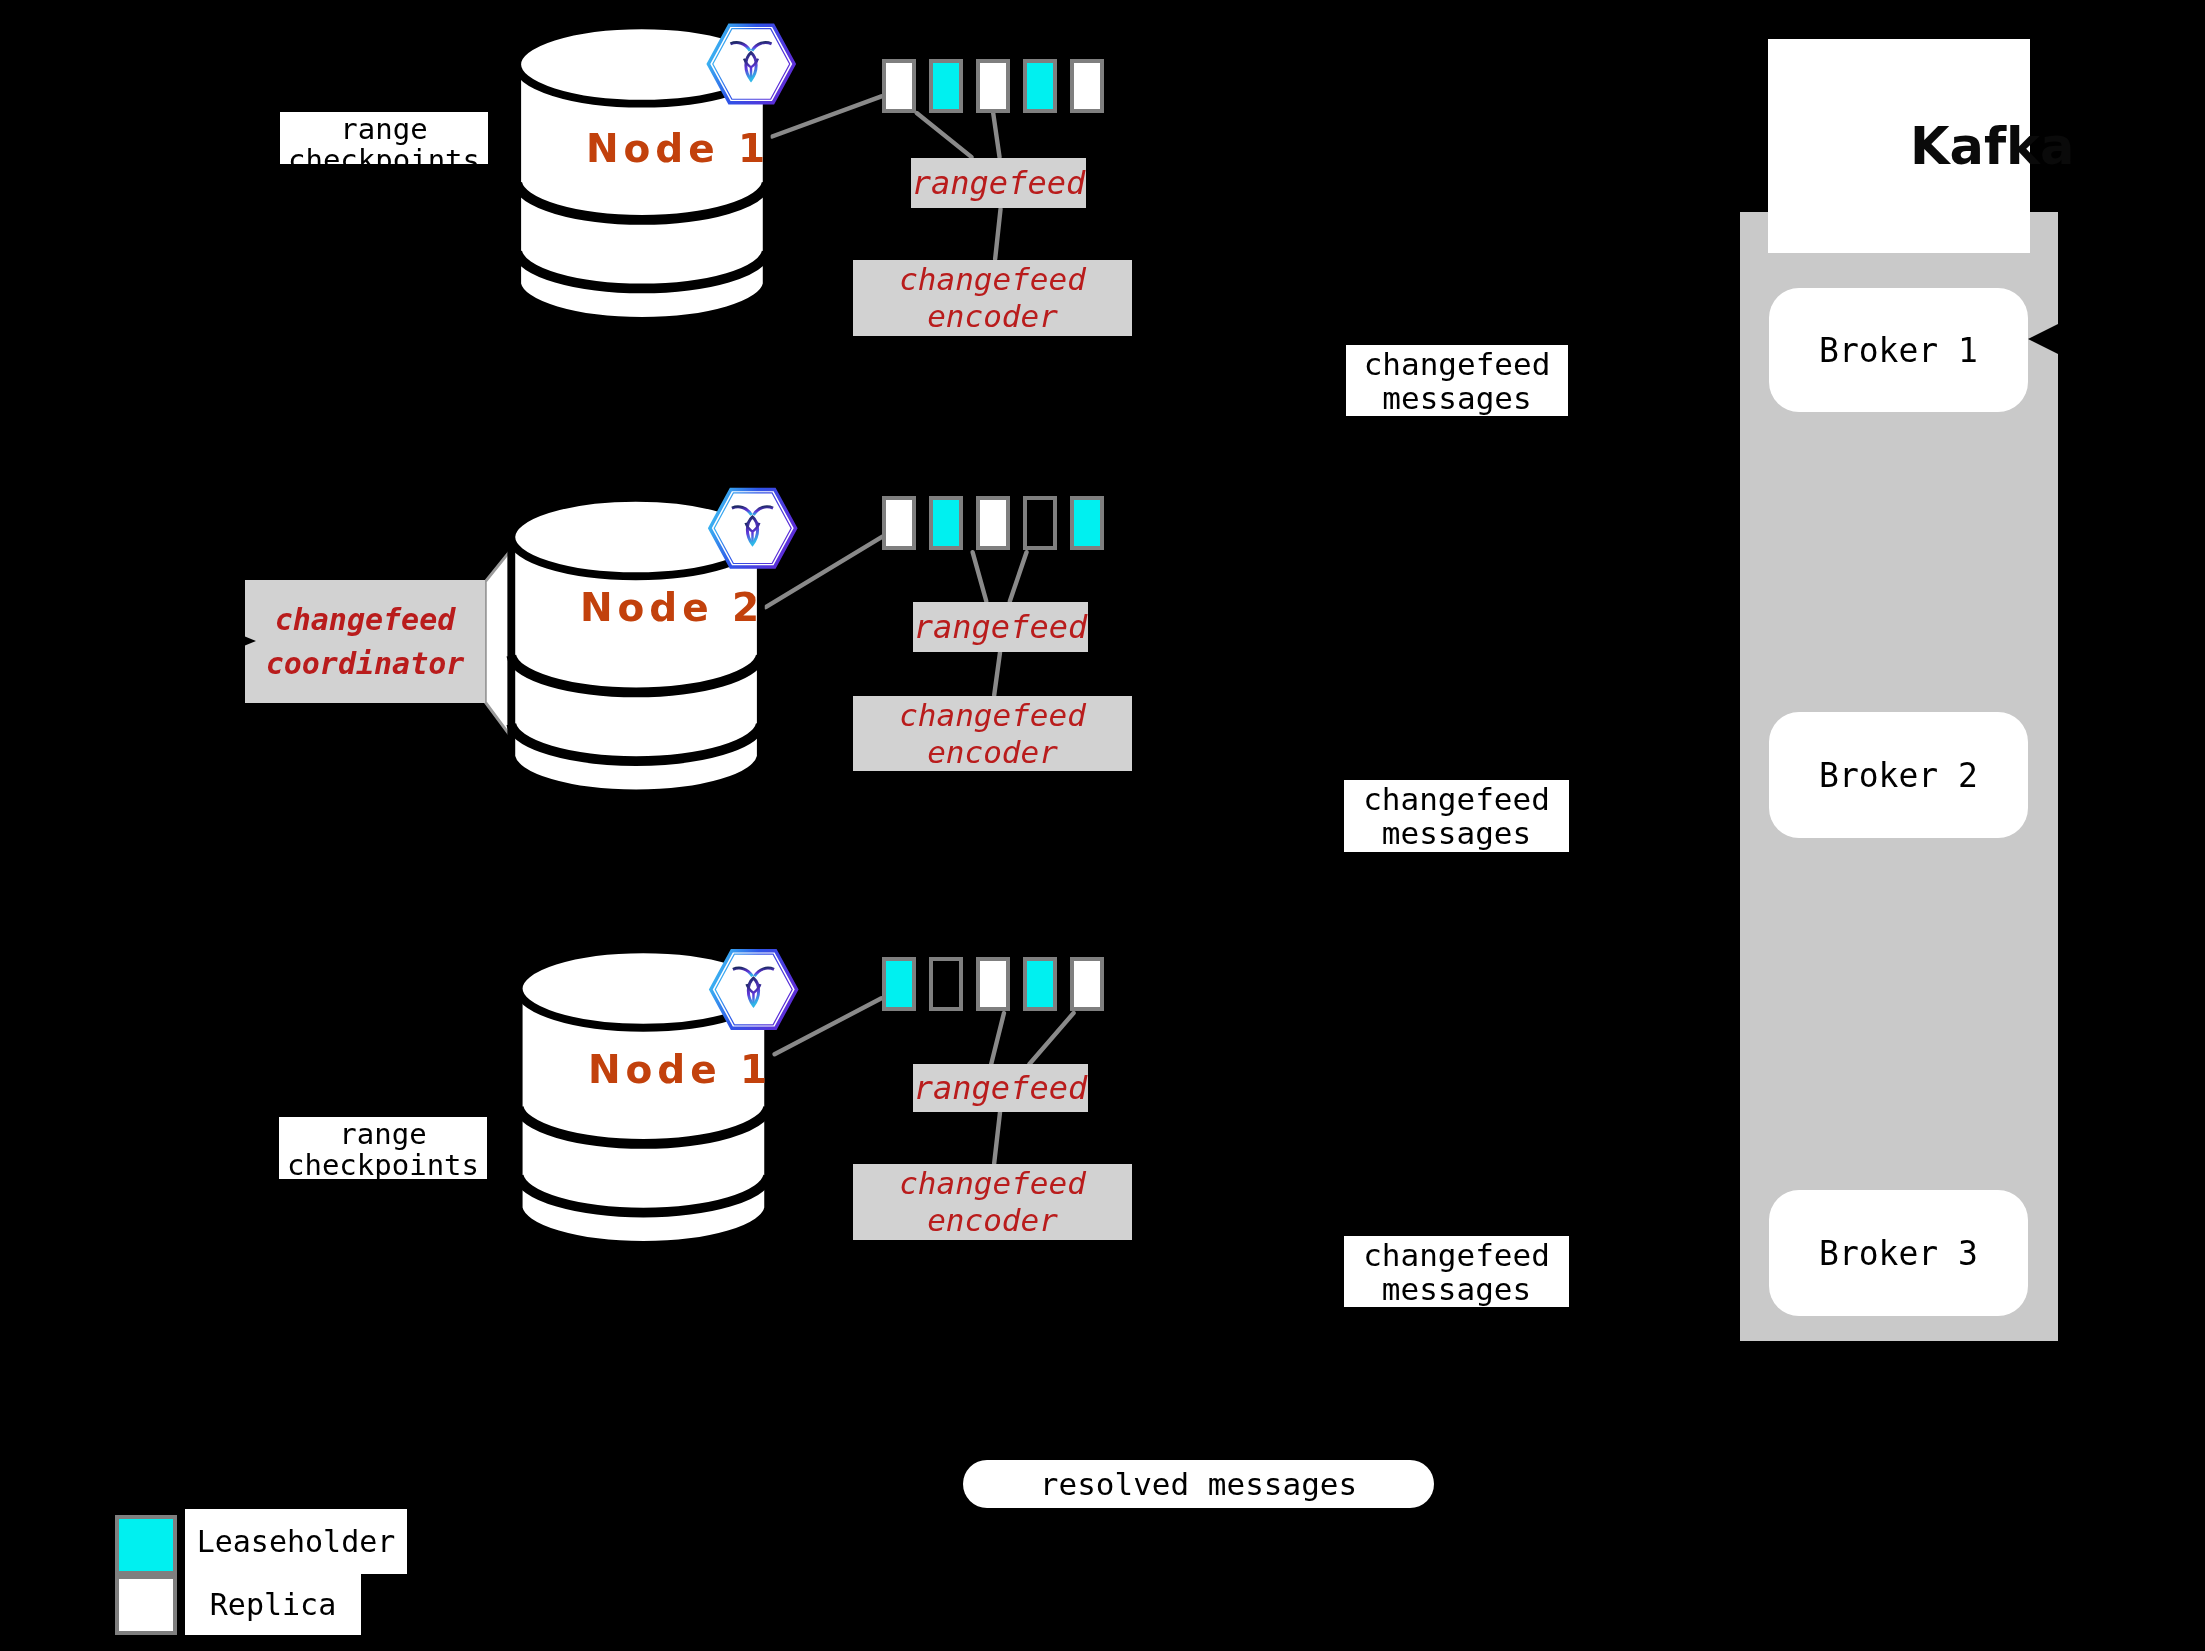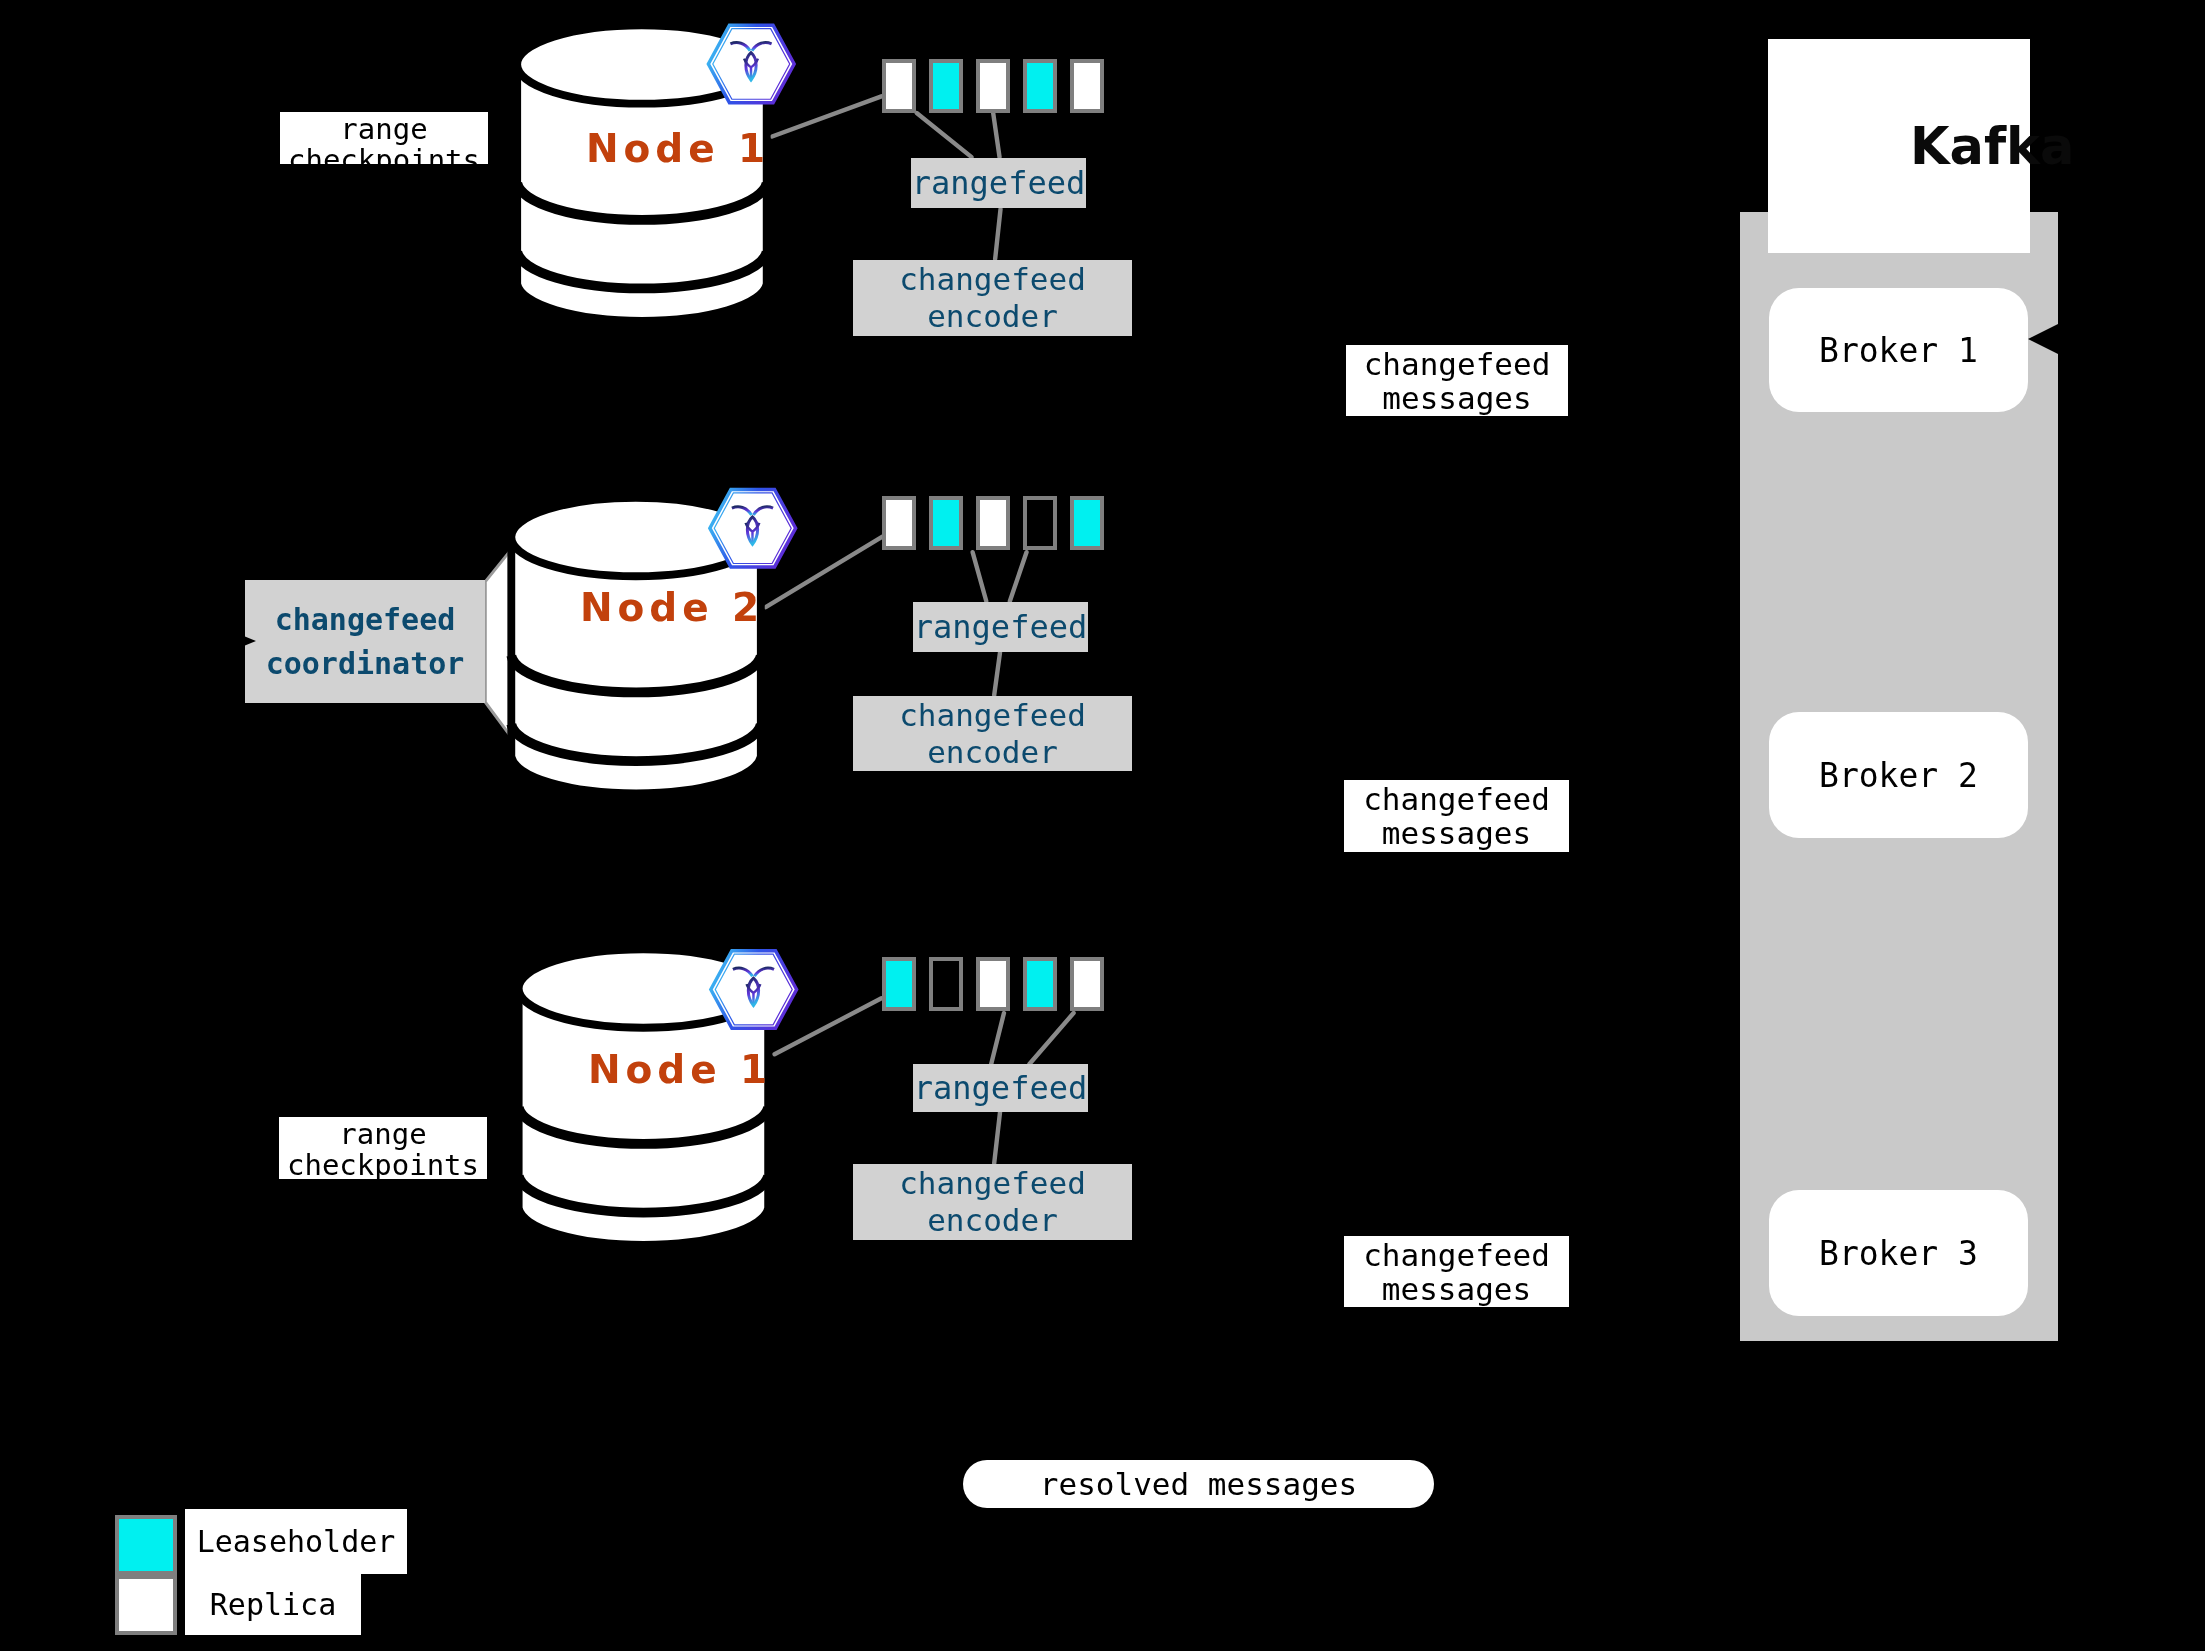--- a/index.html
+++ b/index.html
@@ -2,22 +2,22 @@
 <html style="font-size:7.8px"><head>
 <meta charset="utf-8">
 <style>
   html,body{margin:0;padding:0;background:#000;}
   .stage{position:relative;width:2205px;height:1652px;background:#000;overflow:hidden;
          font-family:"DejaVu Sans Mono","Liberation Mono",monospace;}
   .stage svg.layer{position:absolute;left:0;top:0;}
   .abs{position:absolute;box-sizing:border-box;}
   .whitelabel{background:#fff;color:#000;display:flex;flex-direction:column;
               align-items:center;justify-content:center;text-align:center;overflow:hidden;}
-  .graybox{background:#D2D2D2;color:#0c4a6e;display:flex;flex-direction:column;
-           align-items:center;justify-content:center;text-align:center;}
+  .graybox{background:#D2D2D2;color:#b91c1c;display:flex;flex-direction:column;
+           align-items:center;justify-content:center;text-align:center;font-style:italic;}
   .line1,.line2{display:block;}
   .checkpoint-label{font-size:29px;line-height:31px;justify-content:flex-start;padding-top:2px;}
   .rangefeed-box{font-size:32px;}
   .encoder-box{font-size:31px;line-height:37px;}
   .messages-label{font-size:31px;line-height:34px;}
   .coordinator-box{font-size:30px;line-height:44px;font-weight:bold;}
   .node-label{color:#c2410c;font-family:"DejaVu Sans","Liberation Sans",sans-serif;
               font-weight:bold;font-size:39px;letter-spacing:4.9px;text-align:right;}
   .sq{width:34px;height:54px;border:4.4px solid #7F7F7F;}
   .sq[data-kind="leaseholder"]{background:#00F0F0;}

